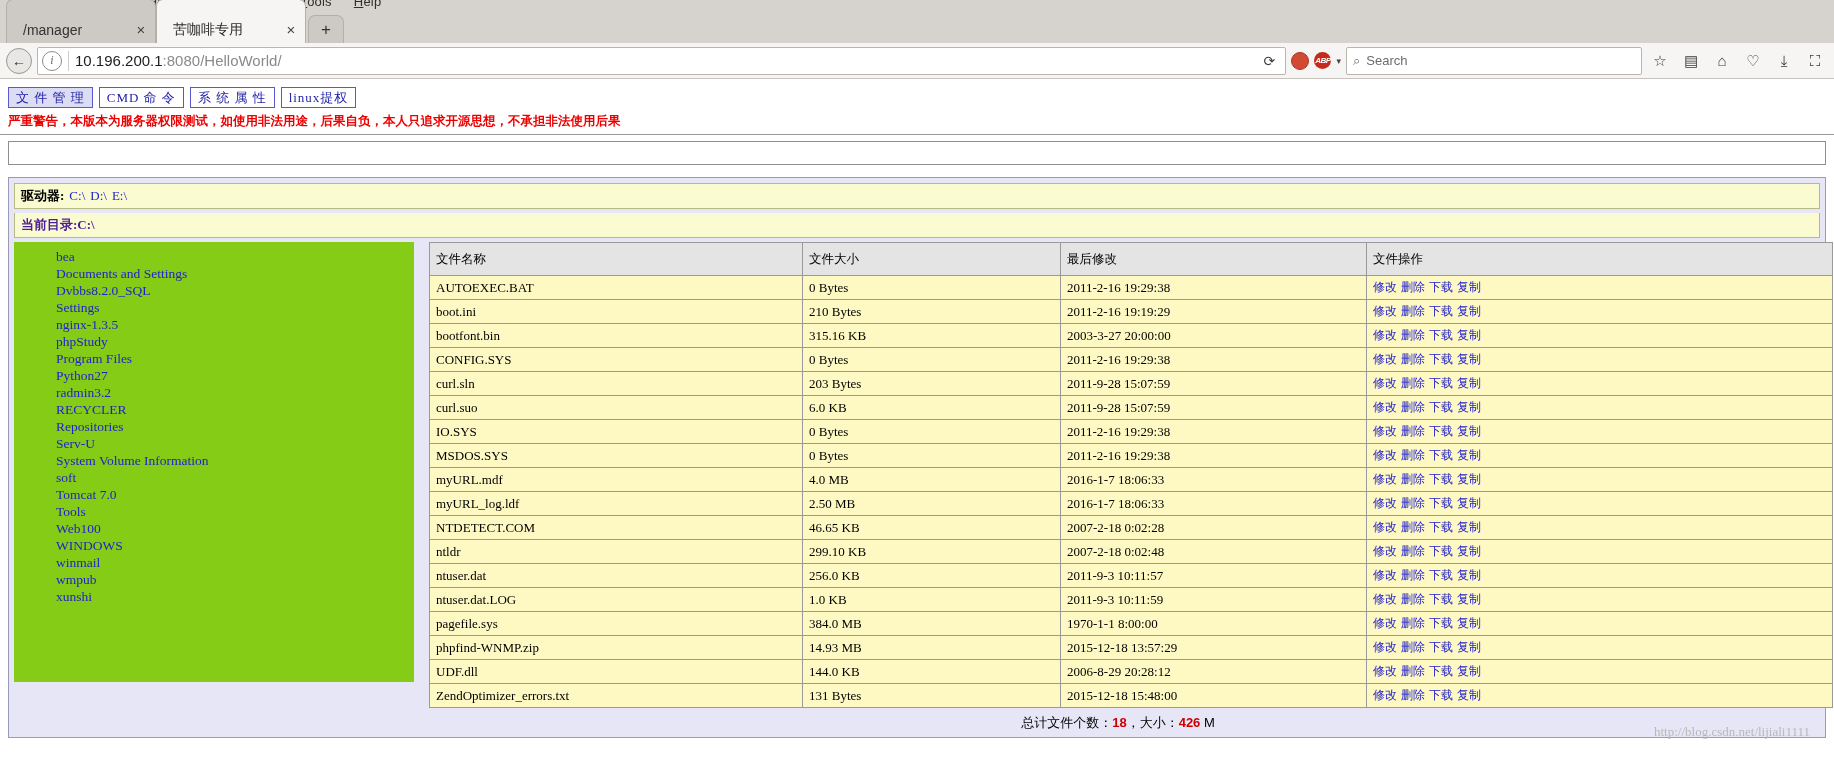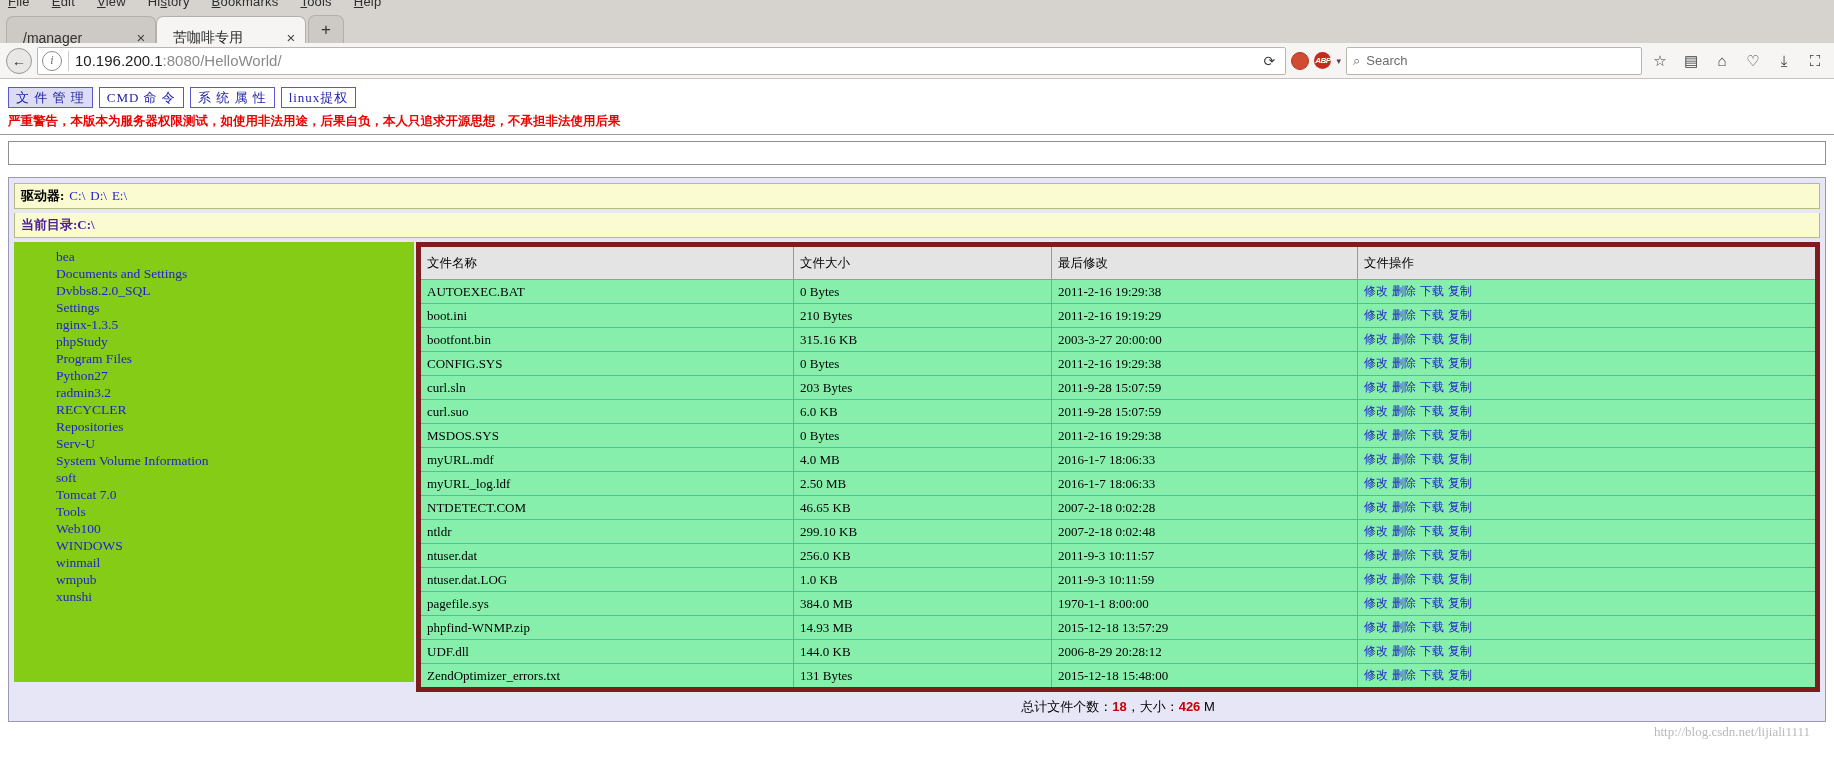--- a/index.html
+++ b/index.html
@@ -18,21 +18,21 @@
     letter-spacing: .2px;
   }
   .menubar span { line-height: 14px; position: relative; top: -3px; }
   .menubar span u { text-decoration: underline; }
 
   .tabstrip {
     height: 31px; display: flex; align-items: flex-end;
     padding-left: 6px; background: #d6d2cd;
   }
   .tab {
-    height: 27px; min-width: 150px; display: flex; align-items: center;
+    height: 44px; min-width: 150px; display: flex; align-items: center;
     padding: 16px 6px 0 16px; box-sizing: border-box;
     border-radius: 7px 7px 0 0;
     font-size: 14px; color: #2b2b2b; position: relative;
     border: 1px solid #b3afaa; border-bottom: none;
   }
   .tab.inactive { background: #cdc9c4; color: #333; }
   .tab.active { background: #f6f5f4; }
   .tab .tab-title { flex: 1; white-space: nowrap; overflow: hidden; }
   .tab .tab-close {
     width: 16px; text-align: center; color: #444; font-size: 15px;
@@ -150,22 +150,23 @@
   }
   .folders a {
     display: block; color: #2222cc; text-decoration: none;
     font-size: 13.5px; line-height: 17px; padding: 0 0 0 42px;
     font-family: "Liberation Serif", serif;
   }
 
   .filetable-wrap { flex: 1; padding-left: 2px; }
   table.files {
     width: 100%; border-collapse: collapse;
-    background: #86efac; border: 5px solid #7f1d1d;
+    background: #fef9c3; border: 1px solid #7f1d1d;
     font-family: "Liberation Serif", serif;
+    margin-left: 13px;
   }
   table.files th {
     background: #e4e4e4; border: 1px solid #999;
     font-size: 12.5px; text-align: left; font-weight: normal;
     padding: 5px 6px; height: 22px;
     font-family: "DejaVu Sans", sans-serif;
   }
   table.files td {
     border: 1px solid #999; font-size: 13px;
     padding: 3px 6px; height: 15px; color: #000;
@@ -329,20 +330,26 @@
                 <td class="c-date">2011-9-28 15:07:59</td>
                 <td class="c-ops"><a>修改</a><a>删除</a><a>下载</a><a>复制</a></td>
               </tr>
               <tr>
                 <td class="c-name">curl.suo</td>
                 <td class="c-size">6.0 KB</td>
                 <td class="c-date">2011-9-28 15:07:59</td>
                 <td class="c-ops"><a>修改</a><a>删除</a><a>下载</a><a>复制</a></td>
               </tr>
               <tr>
+                <td class="c-name">IO.SYS</td>
+                <td class="c-size">0 Bytes</td>
+                <td class="c-date">2011-2-16 19:29:38</td>
+                <td class="c-ops"><a>修改</a><a>删除</a><a>下载</a><a>复制</a></td>
+              </tr>
+              <tr>
                 <td class="c-name">MSDOS.SYS</td>
                 <td class="c-size">0 Bytes</td>
                 <td class="c-date">2011-2-16 19:29:38</td>
                 <td class="c-ops"><a>修改</a><a>删除</a><a>下载</a><a>复制</a></td>
               </tr>
               <tr>
                 <td class="c-name">myURL.mdf</td>
                 <td class="c-size">4.0 MB</td>
                 <td class="c-date">2016-1-7 18:06:33</td>
                 <td class="c-ops"><a>修改</a><a>删除</a><a>下载</a><a>复制</a></td>

